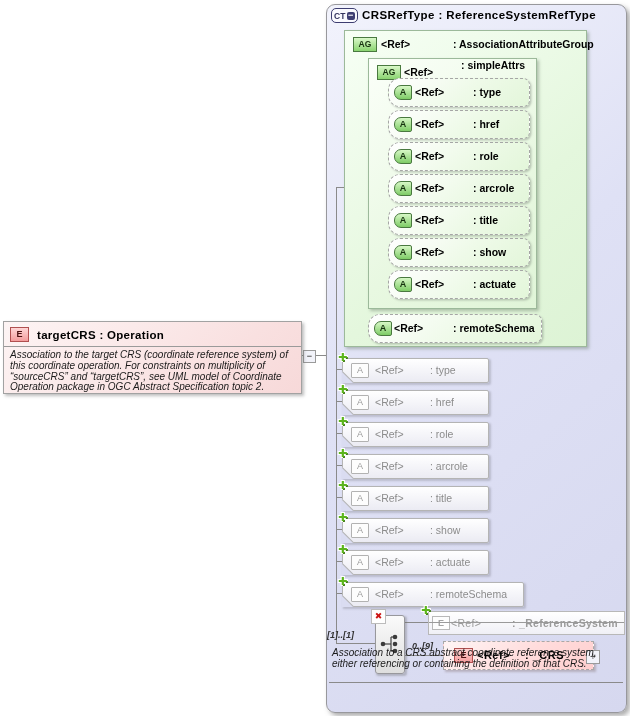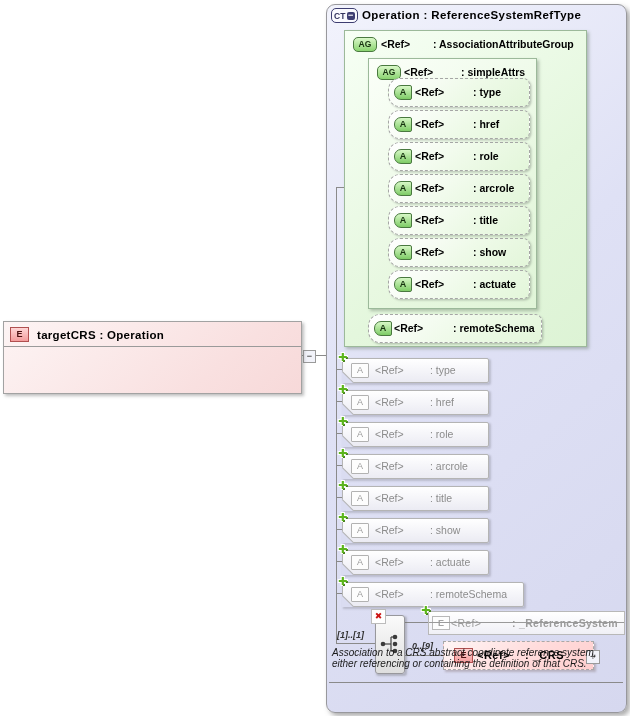--- a/index.html
+++ b/index.html
@@ -35,21 +35,21 @@
   .badge-e.grey{background:#fdfdfd;border-color:#b8b8b8;color:#a2a2a2;width:16px;height:12px;line-height:12px;}
   .badge-a{
     display:inline-block;width:16px;height:13px;line-height:13px;text-align:center;
     background:linear-gradient(#d7f8c6,#7ecc66);border:1px solid #49793f;
     border-radius:7px 2px 2px 7px;font-size:9px;font-weight:bold;color:#16310f;
   }
   .badge-a.grey{background:#fdfdfd;border:1px solid #b2b2b2;border-radius:1px;color:#9a9a9a;font-weight:normal;width:16px;height:13px;}
   .badge-ag{
     display:inline-block;width:22px;height:13px;line-height:13px;text-align:center;
     background:linear-gradient(#d9f8c8,#8ad470);border:1px solid #49793f;
-    border-radius:5px;font-size:8.5px;font-weight:bold;color:#16310f;letter-spacing:.2px;
+    border-radius:0;font-size:8.5px;font-weight:bold;color:#16310f;letter-spacing:.2px;
   }
   .ct-icon{
     display:inline-flex;align-items:center;height:13px;padding:0 2px;
     border:1px solid #3d3d70;border-radius:5px;background:#fafaff;
   }
   .ct-txt{font-size:8.5px;font-weight:bold;color:#34345f;letter-spacing:.2px;}
   .ct-minus{
     display:inline-block;width:8px;height:8px;line-height:7px;margin-left:1px;border-radius:2px;
     background:#3f3f74;color:#fff;font-size:9px;text-align:center;font-weight:bold;
   }
@@ -141,29 +141,30 @@
 
   <div class="hline" style="left:300px;top:355px;width:37px;"></div>
   <div class="toggle-box" style="left:303px;top:350px;width:11px;height:11px;font-size:9px;line-height:10px;">−</div>
 
   <div class="elem-box" style="left:3px;top:321px;width:297px;height:71px;">
     <div class="elem-title-row">
       <span class="badge-e">E</span>
       <span class="elem-title">targetCRS : Operation</span>
     </div>
     <div class="elem-sep"></div>
+    <div class="elem-desc">Association to the target CRS (coordinate reference system) of this coordinate operation. For constraints on multiplicity of “sourceCRS” and “targetCRS”, see UML model of Coordinate Operation package in OGC Abstract Specification topic 2.</div>
   </div>
 
   <div class="ct-box" style="left:326px;top:4px;width:299px;height:707px;"></div>
 
   <span class="ct-icon abs" style="left:331px;top:8px;">
       <span class="ct-txt">CT</span>
       <span class="ct-minus">−</span>
     </span>
-  <span class="ct-title" style="left:362px;top:9px;">Operation : ReferenceSystemRefType</span>
+  <span class="ct-title" style="left:362px;top:9px;">CRSRefType : ReferenceSystemRefType</span>
 
   <div class="vline" style="left:336px;top:187px;height:457px;"></div>
   <div class="hline" style="left:336px;top:187px;width:53px;"></div>
   <div class="vline" style="left:352px;top:187px;height:141px;"></div>
   <div class="hline" style="left:352px;top:327px;width:17px;"></div>
   <div class="vline" style="left:361px;top:91px;height:193px;"></div>
   <div class="hline" style="left:361px;top:91px;width:28px;"></div>
   <div class="hline" style="left:361px;top:123px;width:28px;"></div>
   <div class="hline" style="left:361px;top:155px;width:28px;"></div>
   <div class="hline" style="left:361px;top:219px;width:28px;"></div>
@@ -177,27 +178,27 @@
   <div class="hline" style="left:336px;top:529px;width:7px;"></div>
   <div class="hline" style="left:336px;top:561px;width:7px;"></div>
   <div class="hline" style="left:336px;top:593px;width:7px;"></div>
   <div class="hline" style="left:336px;top:643px;width:39px;"></div>
   <div class="hline" style="left:403px;top:622px;width:25px;"></div>
   <div class="hline" style="left:403px;top:655px;width:40px;"></div>
 
   <div class="ag-box" style="left:344px;top:30px;width:241px;height:315px;">
     <span class="badge-ag abs" style="left:8px;top:6px;">AG</span>
     <span class="hdr-ref" style="left:36px;top:7px;">&lt;Ref&gt;</span>
-    <span class="hdr-ref" style="left:88px;top:7px;">: AssociationAttributeGroup</span>
+    <span class="hdr-ref" style="left:108px;top:7px;">: AssociationAttributeGroup</span>
   </div>
 
   <div class="ag-box" style="left:368px;top:58px;width:167px;height:249px;background:linear-gradient(140deg,#fbfff9 0%,#e8f8e1 60%,#e0f5d8 100%);">
     <span class="badge-ag abs" style="left:8px;top:6px;">AG</span>
     <span class="hdr-ref" style="left:35px;top:7px;">&lt;Ref&gt;</span>
-    <span class="hdr-ref" style="left:92px;top:7px;">: simpleAttrs</span>
+    <span class="hdr-ref" style="left:92px;top:0;">: simpleAttrs</span>
   </div>
 
   <div class="gattr" style="left:388px;top:78px;width:140px;height:27px;">
     <span class="badge-a abs" style="left:5px;top:6px;">A</span>
     <span class="ref" style="left:26px;top:7px;">&lt;Ref&gt;</span>
     <span class="nm" style="left:84px;top:7px;">: type</span>
   </div>
   <div class="gattr" style="left:388px;top:110px;width:140px;height:27px;">
     <span class="badge-a abs" style="left:5px;top:6px;">A</span>
     <span class="ref" style="left:26px;top:7px;">&lt;Ref&gt;</span>
@@ -277,21 +278,21 @@
     <span class="ref" style="left:32px;top:5px;">&lt;Ref&gt;</span>
     <span class="nm" style="left:87px;top:5px;">: actuate</span>
   </div>
   <div class="kattr" style="left:342px;top:582px;width:180px;height:23px;">
     <span class="plus-green" style="left:-5px;top:-7px;">✚</span>
     <span class="badge-a grey abs" style="left:8px;top:4px;">A</span>
     <span class="ref" style="left:32px;top:5px;">&lt;Ref&gt;</span>
     <span class="nm" style="left:87px;top:5px;">: remoteSchema</span>
   </div>
 
-  <span class="card-label" style="left:337px;top:630px;">[1]..[1]</span>
+  <span class="card-label" style="left:327px;top:630px;">[1]..[1]</span>
   <div class="choice-box" style="left:375px;top:615px;width:28px;height:57px;">
     <svg width="22" height="24" viewBox="0 0 22 24" style="position:absolute;left:3px;top:16px;">
       <line x1="4" y1="12" x2="12" y2="12" stroke="#444" stroke-width="1.2"></line>
       <line x1="12" y1="5" x2="12" y2="19" stroke="#444" stroke-width="1.2"></line>
       <line x1="12" y1="5" x2="16" y2="5" stroke="#444" stroke-width="1.2"></line>
       <line x1="12" y1="19" x2="16" y2="19" stroke="#444" stroke-width="1.2"></line>
       <circle cx="4" cy="12" r="2.3" fill="#3a3a3a"></circle>
       <circle cx="16" cy="5" r="2.3" fill="#3a3a3a"></circle>
       <circle cx="16" cy="12" r="2.3" fill="#3a3a3a"></circle>
       <circle cx="16" cy="19" r="2.3" fill="#3a3a3a"></circle>

